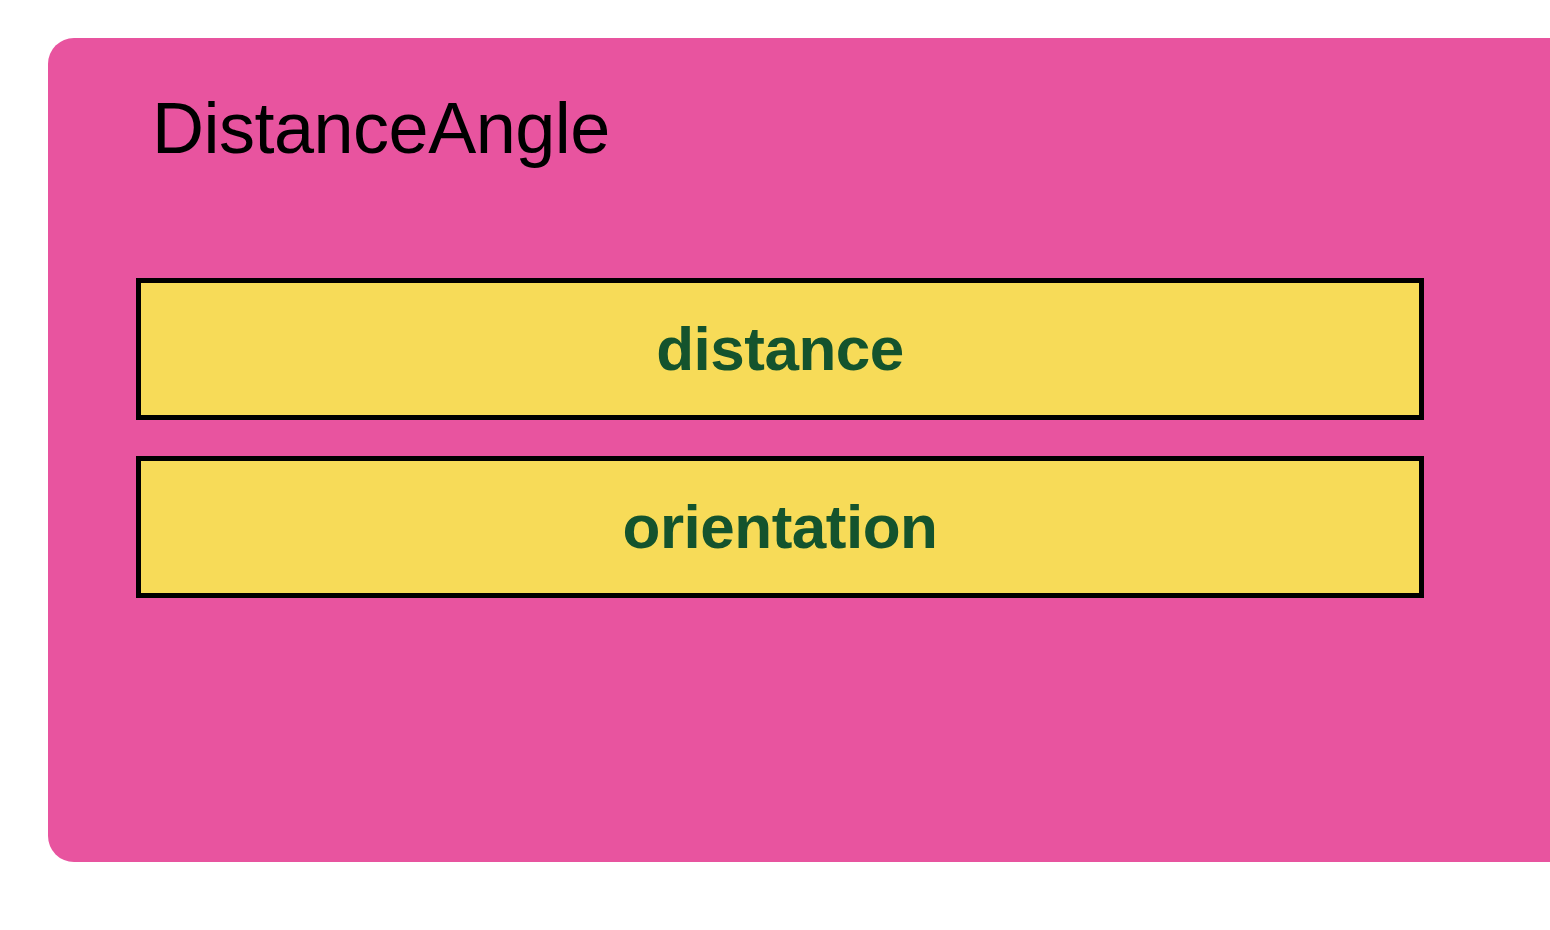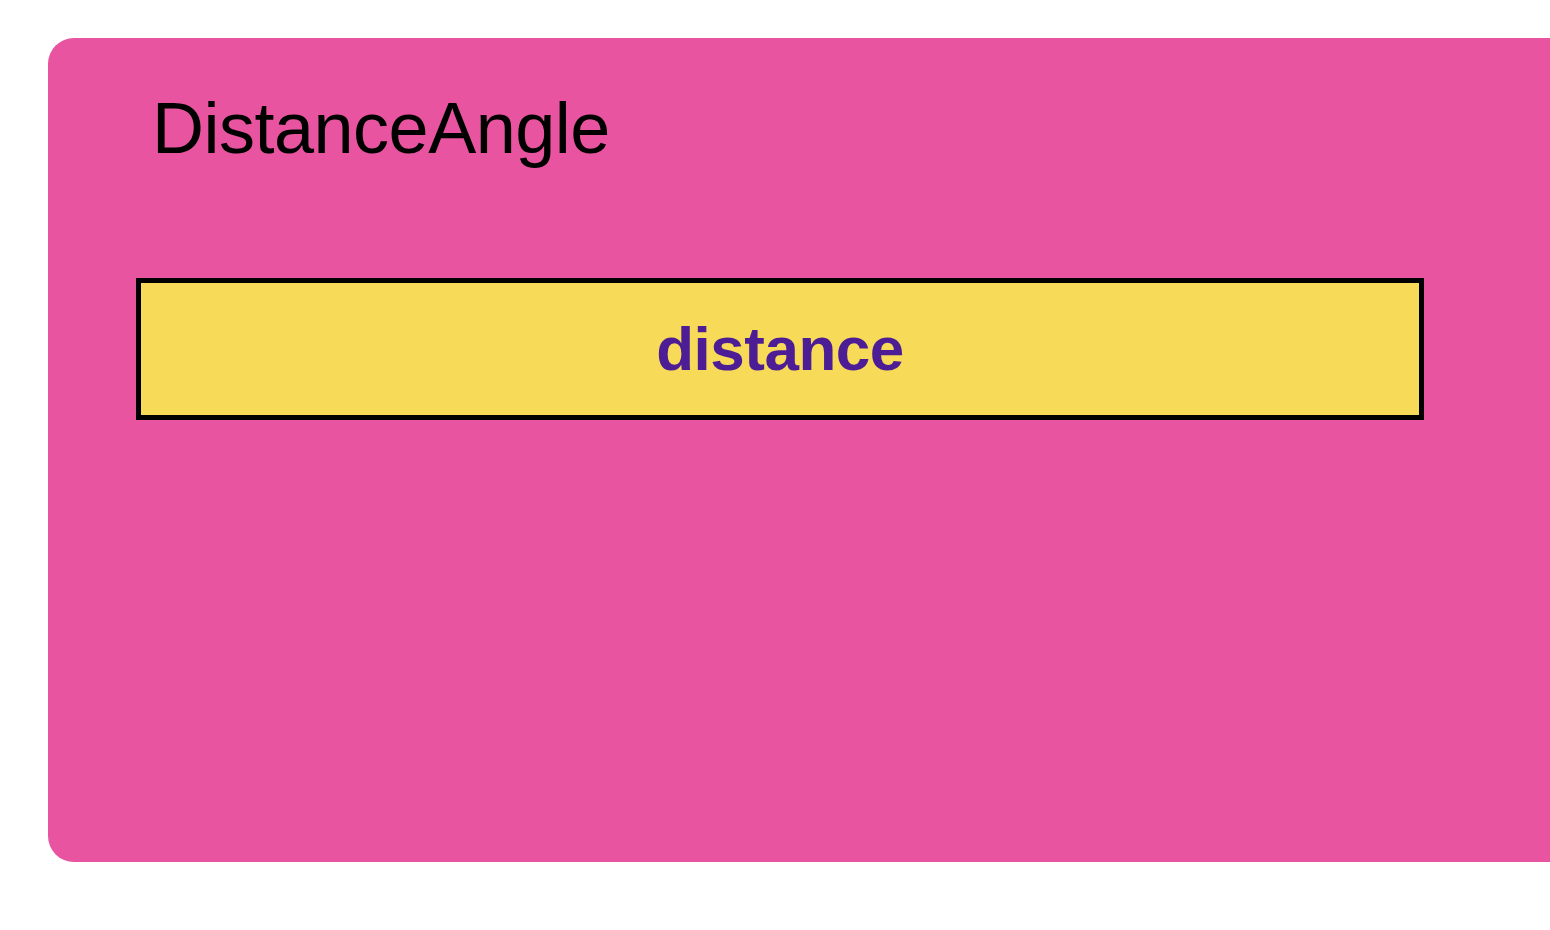--- a/index.html
+++ b/index.html
@@ -65,21 +65,21 @@
     justify-content: center;
     margin-bottom: 36px;
   }
   .attribute-row:last-child {
     margin-bottom: 0;
   }
 
   .attribute-label {
     font-size: 62px;
     font-weight: 700;
-    color: #4c1d95;
+    color: #14532d;
     line-height: 1.0;
     letter-spacing: -0.5px;
     white-space: nowrap;
   }
 </style>
 </head>
 <body>
 
 <div id="canvas">
 
@@ -87,16 +87,19 @@
 
     <div class="entity-title">DistanceAngle</div>
 
     <div class="attributes">
 
       <div class="attribute-row">
         <span class="attribute-label">distance</span>
       </div>
 
 
+      <div class="attribute-row">
+        <span class="attribute-label">orientation</span>
+      </div>
 
     </div>
   </div>
 </div>
 
 </body></html>

